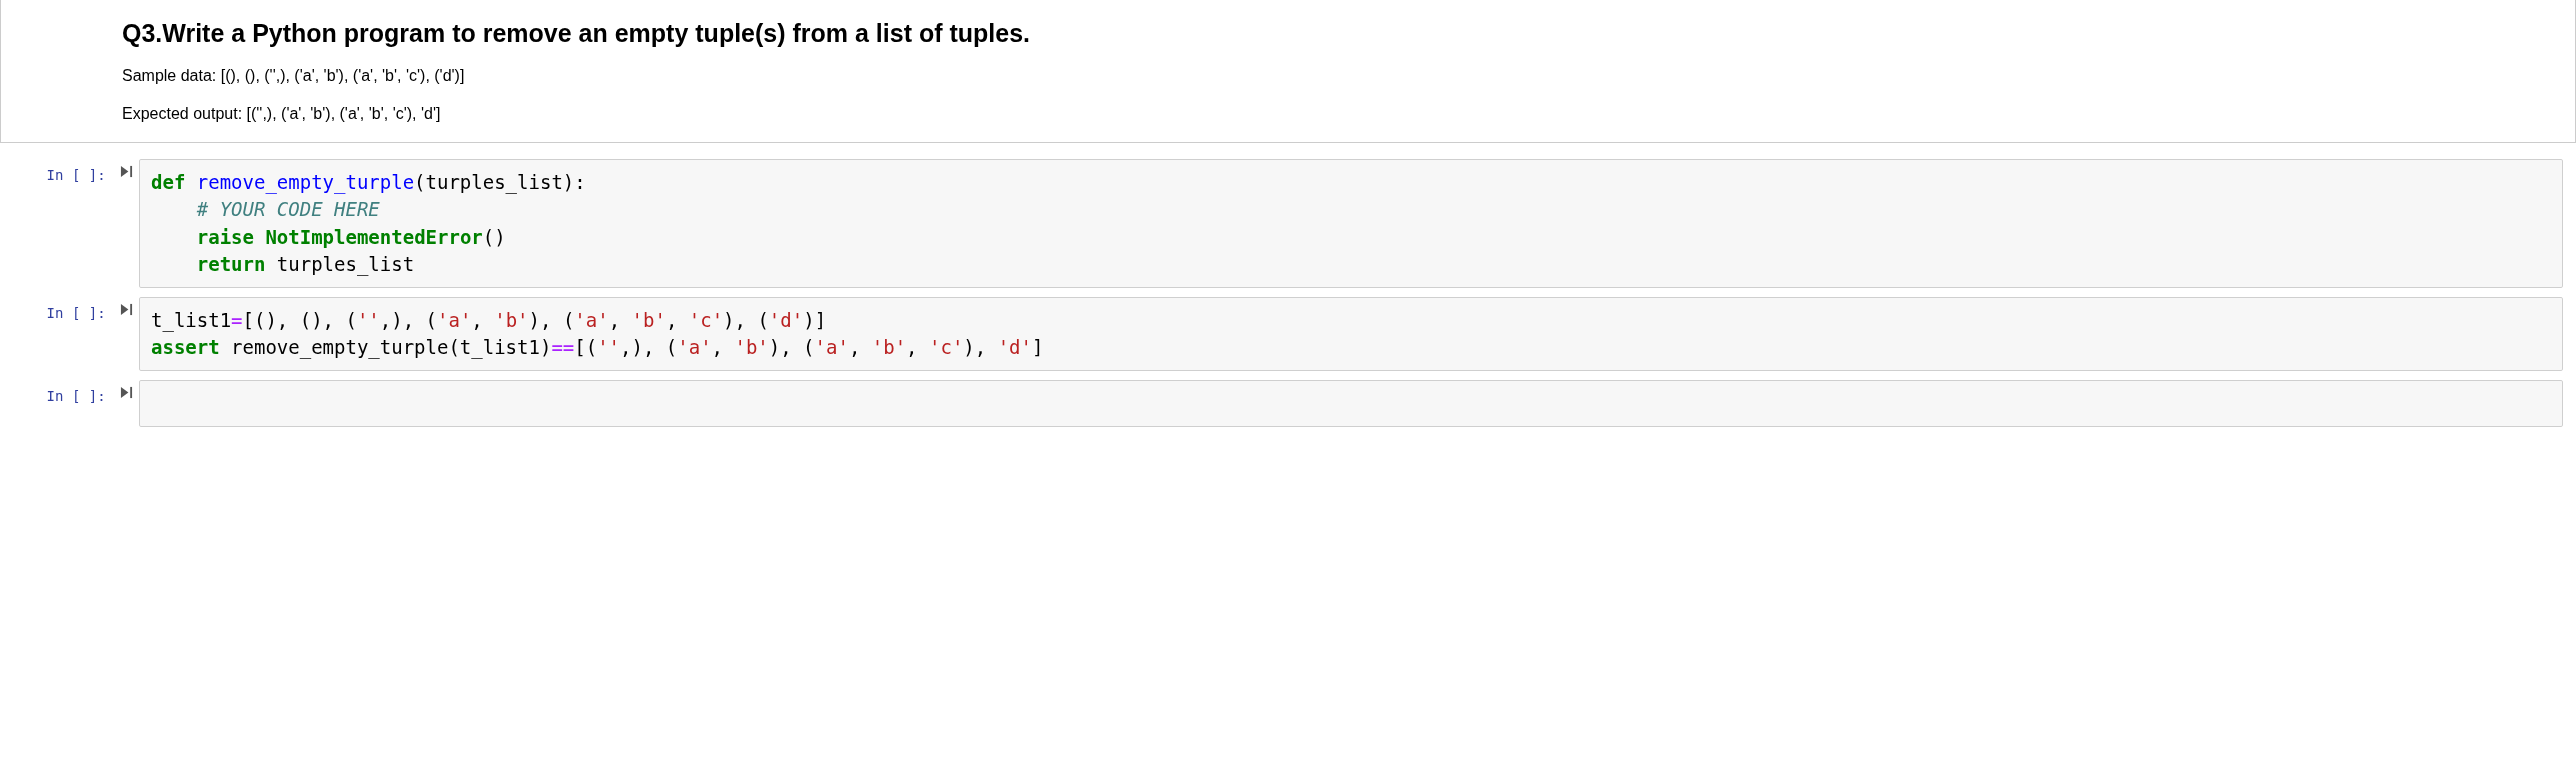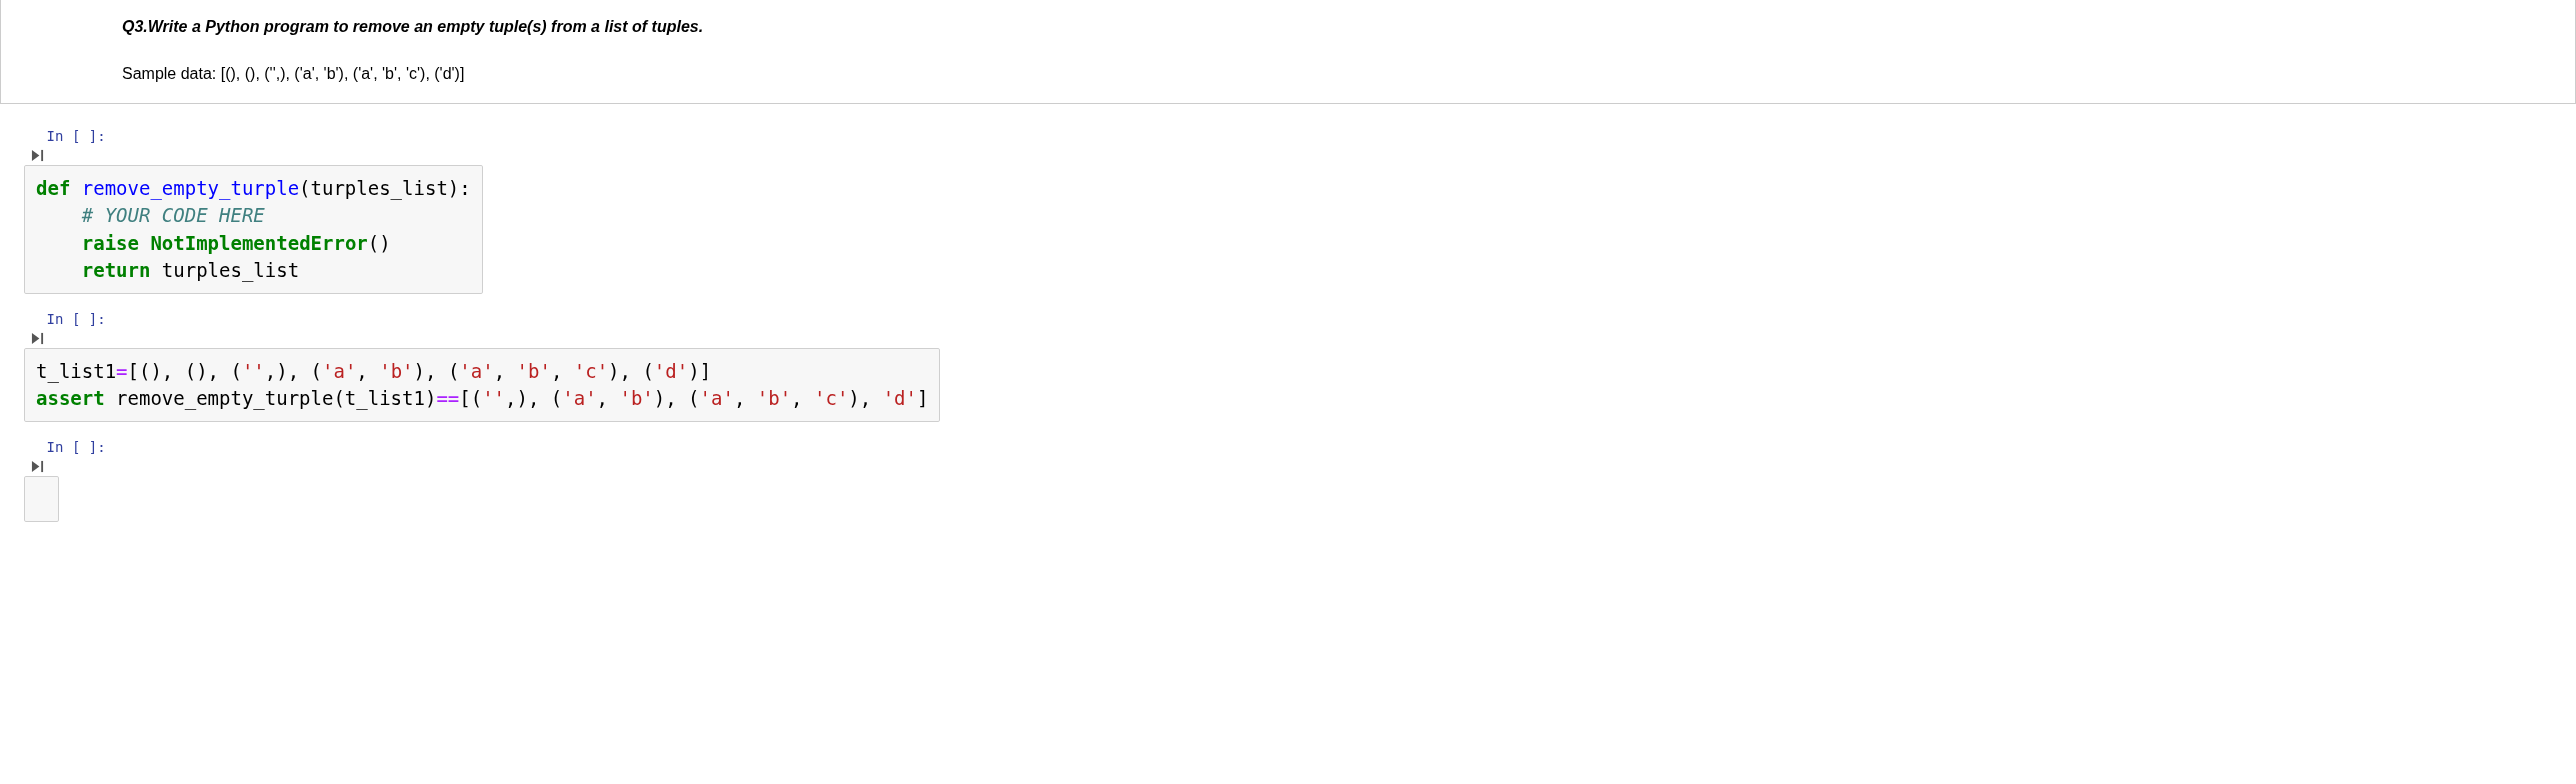--- a/index.html
+++ b/index.html
@@ -9,41 +9,39 @@
     color: #000;
     background: #fff;
   }
   .markdown-cell {
     border: 0.9px solid #ccc;
     border-top: none;
     padding: 16.7px 16.7px 16.7px 121px;
     margin-bottom: 7.4px;
   }
   .markdown-cell h3 {
-    font-size: 16px;
+    font-size: 25px;
     font-weight: 700;
-    margin-bottom: 26px;
+    margin-bottom: 16px;
     line-height: 1.3;
-    font-style: italic;
   }
   .markdown-cell p {
     font-size: 16px;
     line-height: 1.4;
     margin-bottom: 15px;
   }
   .markdown-cell p:last-child { margin-bottom: 0; }
 
   .cells-area {
     padding: 9.3px 13px 9.3px 24px;
   }
   .code-cell {
     display: flex;
     align-items: flex-start;
     margin-bottom: 9.3px;
-    flex-direction: column;
   }
   .prompt {
     width: 89px;
     flex-shrink: 0;
     text-align: right;
     padding-right: 7.4px;
     padding-top: 7.4px;
     font-family: "DejaVu Sans Mono", Menlo, Consolas, monospace;
     font-size: 14px;
     color: #303F9F;
@@ -75,20 +73,21 @@
   .tok-str  { color: #BA2121; }
   .tok-op   { color: #AA22FF; }
   .tok-err  { color: #008000; font-weight: 700; }
 </style>
 </head>
 <body>
 
 <div class="markdown-cell">
   <h3>Q3.Write a Python program to remove an empty tuple(s) from a list of tuples.</h3>
   <p>Sample data: [(), (), ('',), ('a', 'b'), ('a', 'b', 'c'), ('d')]</p>
+  <p>Expected output: [('',), ('a', 'b'), ('a', 'b', 'c'), 'd']</p>
 </div>
 
 <div class="cells-area">
 
   <div class="code-cell">
     <div class="prompt">In [ ]:</div>
     <div class="run-btn">
       <svg width="13" height="13" viewBox="0 0 14 14">
           <path d="M1 1 L9 7 L1 13 Z" fill="#555"></path>
           <rect x="11" y="1" width="2" height="12" fill="#555"></rect>

